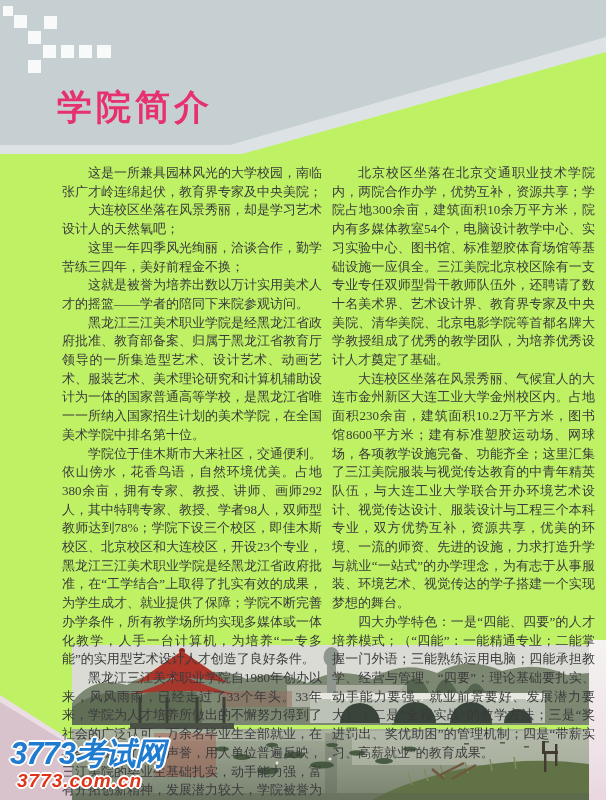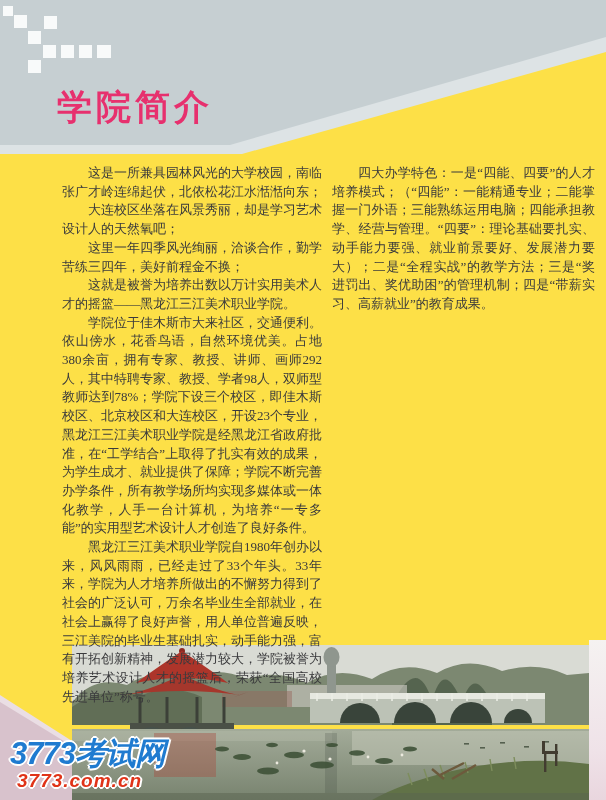--- a/index.html
+++ b/index.html
@@ -3,21 +3,21 @@
 <meta charset="utf-8">
 <style>
   html,body{margin:0;padding:0;}
   body{
     width:606px;height:800px;
     font-family:"Liberation Serif","DejaVu Serif",serif;
     background:#e9e9e9;
   }
   .page{
     position:relative;width:606px;height:800px;overflow:hidden;
-    background:#fde047;
+    background:#bef264;
   }
   
   .header-sub{
     position:absolute;left:0;top:0;width:606px;height:158px;
     background:#dde3e5;
     clip-path:polygon(0px 0px,606px 0px,606px 52px,242px 154px,0px 154px);
     z-index:1;
   }
   .header-band{
     position:absolute;left:0;top:0;width:606px;height:150px;
@@ -240,29 +240,32 @@
 
       <rect x="0" y="148" width="517" height="7" fill="#59634f" opacity="0.5"></rect>
     </svg>
   </div>
 
   <div class="pink-corner-light"></div>
   <div class="pink-corner"></div>
   <div class="right-edge-tint"></div>
 
   <div class="col col-left">
-    <p>这是一所兼具园林风光的大学校园，南临张广才岭连绵起伏，北依松花江水湉湉向东；</p>
+    <p>这是一所兼具园林风光的大学校园，南临张广才岭连绵起伏，教育界专家及中央美院；</p>
     <p>大连校区坐落在风景秀丽，却是学习艺术设计人的天然氧吧；</p>
     <p>这里一年四季风光绚丽，洽谈合作，勤学苦练三四年，美好前程金不换；</p>
-    <p>这就是被誉为培养出数以万计实用美术人才的摇篮——黑龙江三江美术职业学院。</p>
+    <p>这就是被誉为培养出数以万计实用美术人才的摇篮——学者的陪同下来院参观访问。</p>
+    <p>黑龙江三江美术职业学院是经黑龙江省政府批准、教育部备案、归属于黑龙江省教育厅领导的一所集造型艺术、设计艺术、动画艺术、服装艺术、美术理论研究和计算机辅助设计为一体的国家普通高等学校，是黑龙江省唯一一所纳入国家招生计划的美术学院，在全国美术学院中排名第十位。</p>
     <p>学院位于佳木斯市大来社区，交通便利。依山傍水，花香鸟语，自然环境优美。占地380余亩，拥有专家、教授、讲师、画师292人，其中特聘专家、教授、学者98人，双师型教师达到78%；学院下设三个校区，即佳木斯校区、北京校区和大连校区，开设23个专业，黑龙江三江美术职业学院是经黑龙江省政府批准，在“工学结合”上取得了扎实有效的成果，为学生成才、就业提供了保障；学院不断完善办学条件，所有教学场所均实现多媒体或一体化教学，人手一台计算机，为培养“一专多能”的实用型艺术设计人才创造了良好条件。</p>
     <p>黑龙江三江美术职业学院自1980年创办以来，风风雨雨，已经走过了33个年头。33年来，学院为人才培养所做出的不懈努力得到了社会的广泛认可，万余名毕业生全部就业，在社会上赢得了良好声誉，用人单位普遍反映，三江美院的毕业生基础扎实，动手能力强，富有开拓创新精神，发展潜力较大，学院被誉为培养艺术设计人才的摇篮后，荣获“全国高校先进单位”称号。</p>
   </div>
 
   <div class="col col-right">
+    <p>北京校区坐落在北京交通职业技术学院内，两院合作办学，优势互补，资源共享；学院占地300余亩，建筑面积10余万平方米，院内有多媒体教室54个，电脑设计教学中心、实习实验中心、图书馆、标准塑胶体育场馆等基础设施一应俱全。三江美院北京校区除有一支专业专任双师型骨干教师队伍外，还聘请了数十名美术界、艺术设计界、教育界专家及中央美院、清华美院、北京电影学院等首都名牌大学教授组成了优秀的教学团队，为培养优秀设计人才奠定了基础。</p>
+    <p>大连校区坐落在风景秀丽、气候宜人的大连市金州新区大连工业大学金州校区内。占地面积230余亩，建筑面积10.2万平方米，图书馆8600平方米；建有标准塑胶运动场、网球场，各项教学设施完备、功能齐全；这里汇集了三江美院服装与视觉传达教育的中青年精英队伍，与大连工业大学联合开办环境艺术设计、视觉传达设计、服装设计与工程三个本科专业，双方优势互补，资源共享，优美的环境、一流的师资、先进的设施，力求打造升学与就业“一站式”的办学理念，为有志于从事服装、环境艺术、视觉传达的学子搭建一个实现梦想的舞台。</p>
     <p>四大办学特色：一是“四能、四要”的人才培养模式；（“四能”：一能精通专业；二能掌握一门外语；三能熟练运用电脑；四能承担教学、经营与管理。“四要”：理论基础要扎实、动手能力要强、就业前景要好、发展潜力要大）；二是“全程实战”的教学方法；三是“奖进罚出、奖优助困”的管理机制；四是“带薪实习、高薪就业”的教育成果。</p>
   </div>
 
   <div class="watermark">
     <div class="wm-main">3773考试网</div>
     <div class="wm-sub">3773.com.cn</div>
   </div>
 
 </div>
 

